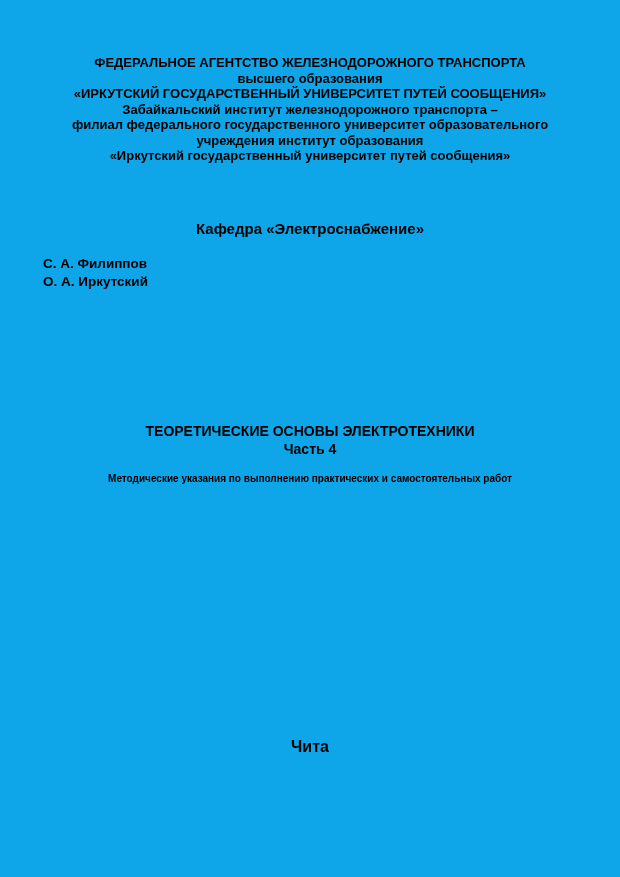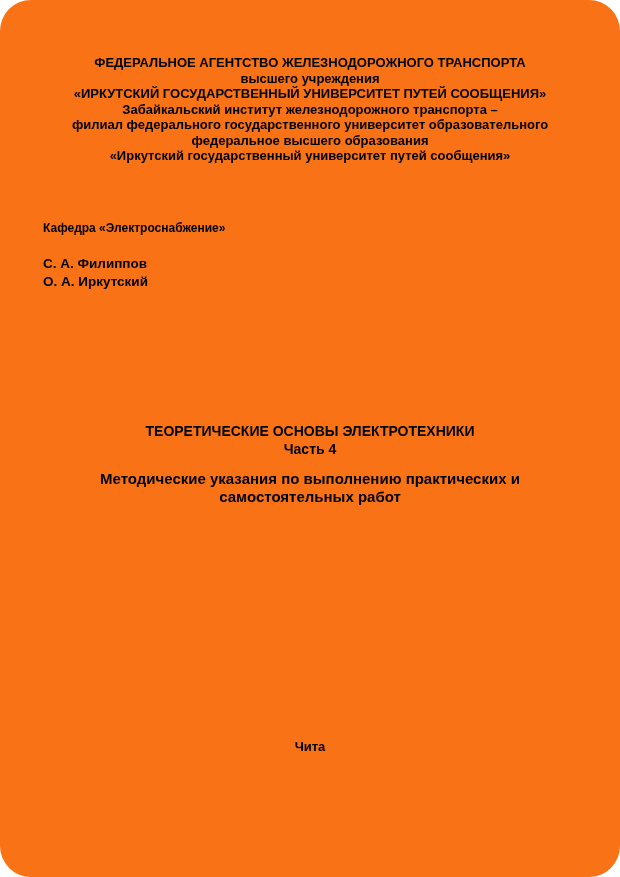--- a/index.html
+++ b/index.html
@@ -4,43 +4,42 @@
 <style>
   html, body {
     margin: 0;
     padding: 0;
     background: #ffffff;
   }
   .page {
     position: relative;
     width: 620px;
     height: 877px;
-    background: #f97316;
+    background: #0ea5e9;
     color: #000000;
     font-family: "Liberation Sans", "DejaVu Sans", sans-serif;
     font-weight: bold;
     overflow: hidden;
-    border-radius: 31px;
   }
   .institution-header {
     position: absolute;
     top: 55px;
     left: 43px;
     right: 43px;
     text-align: center;
     font-size: 13px;
     line-height: 15.5px;
   }
   .dept-block {
     position: absolute;
     top: 220px;
     left: 43px;
     right: 43px;
-    text-align: left;
-    font-size: 12px;
+    text-align: center;
+    font-size: 15px;
     line-height: 17.5px;
   }
   .authors-block {
     position: absolute;
     top: 255px;
     left: 43px;
     right: 43px;
     text-align: left;
     font-size: 13.5px;
     line-height: 18px;
@@ -54,45 +53,45 @@
     font-size: 14px;
     line-height: 18px;
   }
   .subtitle-block {
     position: absolute;
     top: 470px;
     left: 50%;
     transform: translateX(-50%);
     width: 440px;
     text-align: center;
-    font-size: 15px;
+    font-size: 10px;
     line-height: 18px;
   }
   .imprint-block {
     position: absolute;
     top: 739px;
     left: 43px;
     right: 43px;
     text-align: center;
-    font-size: 13px;
+    font-size: 16px;
     line-height: 15.5px;
   }
 </style>
 </head>
 <body>
 
 <div class="page">
 
   <div class="institution-header">
     <div>ФЕДЕРАЛЬНОЕ АГЕНТСТВО ЖЕЛЕЗНОДОРОЖНОГО ТРАНСПОРТА</div>
-    <div>высшего учреждения</div>
+    <div>высшего образования</div>
     <div>«ИРКУТСКИЙ ГОСУДАРСТВЕННЫЙ УНИВЕРСИТЕТ ПУТЕЙ СООБЩЕНИЯ»</div>
     <div>Забайкальский институт железнодорожного транспорта –</div>
     <div>филиал федерального государственного университет образовательного</div>
-    <div>федеральное высшего образования</div>
+    <div>учреждения институт образования</div>
     <div>«Иркутский государственный университет путей сообщения»</div>
   </div>
 
   <div class="dept-block">Кафедра «Электроснабжение»</div>
 
   <div class="authors-block">
     <div>С. А. Филиппов</div>
     <div>О. А. Иркутский</div>
   </div>
 

